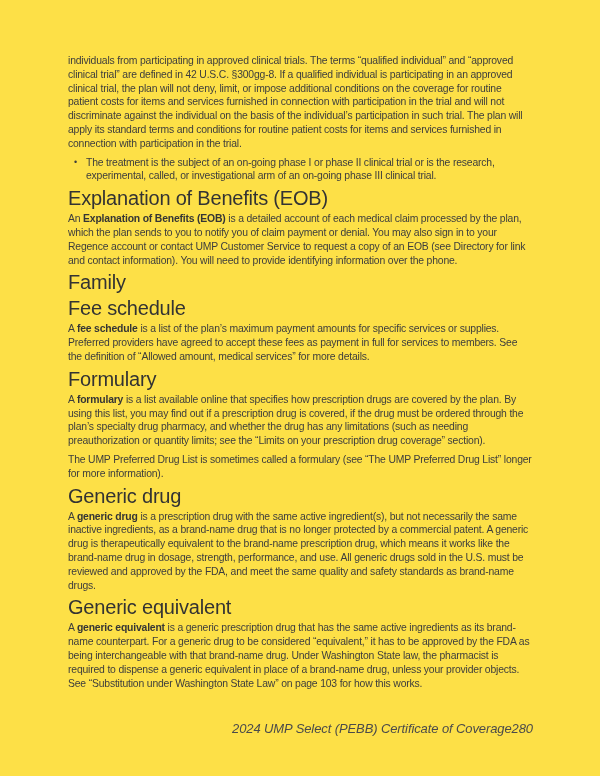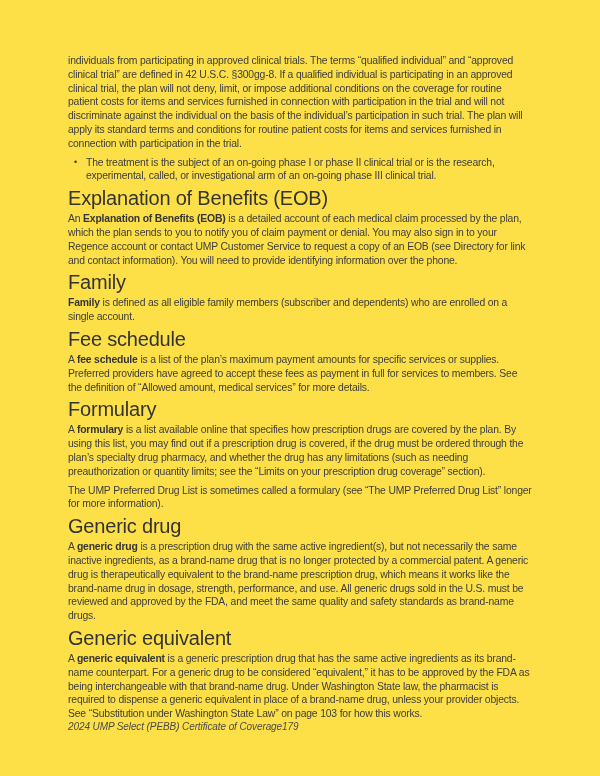--- a/index.html
+++ b/index.html
@@ -53,23 +53,23 @@
     letter-spacing: -0.2px;
     margin: 5px 0 3px 0;
     color: #333333;
   }
   .footer {
     position: absolute;
     left: 68px;
     right: 67px;
     top: 721px;
     display: flex;
-    justify-content: flex-start;
+    justify-content: flex-end;
     font-style: italic;
-    font-size: 10px;
+    font-size: 13px;
     letter-spacing: -0.1px;
     color: #4b4b4b;
   }
 </style>
 </head>
 <body>
 
 <div class="page">
   <div class="content">
 
@@ -77,34 +77,33 @@
 
     <div class="bullet-row">
       <span class="glyph">•</span>
       <p class="body">The treatment is the subject of an on-going phase I or phase II clinical trial or is the research, experimental, called, or investigational arm of an on-going phase III clinical trial.</p>
     </div>
 
     <h1 class="sect">Explanation of Benefits (EOB)</h1>
     <p class="body"><span>An </span><span class="b">Explanation of Benefits (EOB)</span><span> is a detailed account of each medical claim processed by the plan, which the plan sends to you to notify you of claim payment or denial. You may also sign in to your Regence account or contact UMP Customer Service to request a copy of an EOB (see Directory for link and contact information). You will need to provide identifying information over the phone.</span></p>
 
     <h1 class="sect">Family</h1>
-    <p class="body"><span></span><span class="b">Family</span><span> is defined as all eligible family members (subscriber and dependents) who are enrolled on a single account.</span></p>
 
     <h1 class="sect">Fee schedule</h1>
     <p class="body"><span>A </span><span class="b">fee schedule</span><span> is a list of the plan’s maximum payment amounts for specific services or supplies. Preferred providers have agreed to accept these fees as payment in full for services to members. See the definition of “Allowed amount, medical services” for more details.</span></p>
 
     <h1 class="sect">Formulary</h1>
     <p class="body"><span>A </span><span class="b">formulary</span><span> is a list available online that specifies how prescription drugs are covered by the plan. By using this list, you may find out if a prescription drug is covered, if the drug must be ordered through the plan’s specialty drug pharmacy, and whether the drug has any limitations (such as needing preauthorization or quantity limits; see the “Limits on your prescription drug coverage” section).</span></p>
     <p class="body">The UMP Preferred Drug List is sometimes called a formulary (see “The UMP Preferred Drug List” longer for more information).</p>
 
     <h1 class="sect">Generic drug</h1>
     <p class="body"><span>A </span><span class="b">generic drug</span><span> is a prescription drug with the same active ingredient(s), but not necessarily the same inactive ingredients, as a brand-name drug that is no longer protected by a commercial patent. A generic drug is therapeutically equivalent to the brand-name prescription drug, which means it works like the brand-name drug in dosage, strength, performance, and use. All generic drugs sold in the U.S. must be reviewed and approved by the FDA, and meet the same quality and safety standards as brand-name drugs.</span></p>
 
     <h1 class="sect">Generic equivalent</h1>
     <p class="body"><span>A </span><span class="b">generic equivalent</span><span> is a generic prescription drug that has the same active ingredients as its brand-name counterpart. For a generic drug to be considered “equivalent,” it has to be approved by the FDA as being interchangeable with that brand-name drug. Under Washington State law, the pharmacist is required to dispense a generic equivalent in place of a brand-name drug, unless your provider objects. See “Substitution under Washington State Law” on page 103 for how this works.</span></p>
 
   </div>
 
   <div class="footer">
     <span>2024 UMP Select (PEBB) Certificate of Coverage</span>
-    <span>179</span>
+    <span>280</span>
   </div>
 </div>
 
 </body></html>

